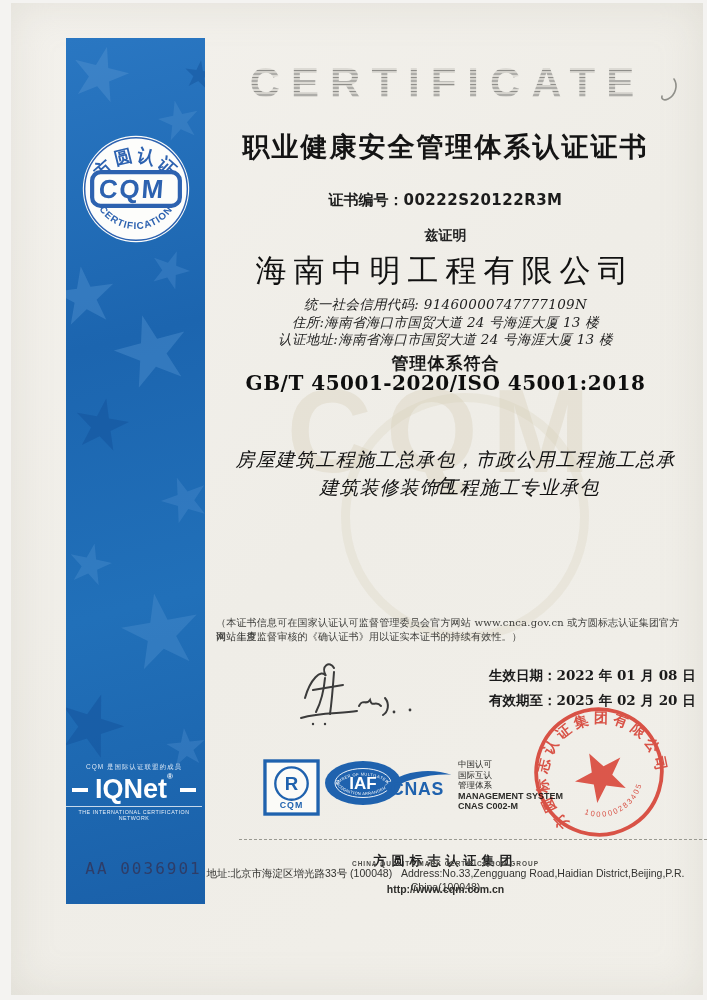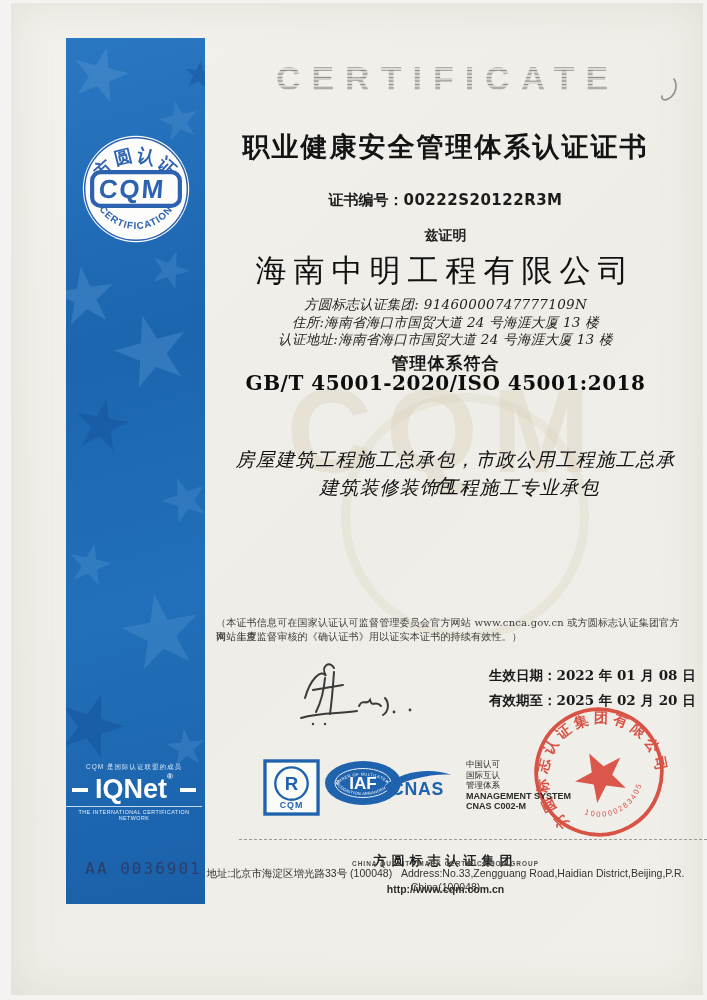--- a/index.html
+++ b/index.html
@@ -9,21 +9,21 @@
   .paper{left:11px;top:3px;width:692px;height:992px;background:linear-gradient(135deg,#f3f1ec 0%,#efede7 50%,#f1efe9 100%);box-shadow:inset 0 0 40px rgba(180,175,160,.25);}
   
   .band{left:55px;top:35px;width:139px;height:866px;background:linear-gradient(165deg,#2a77c2 0%,#1c65af 35%,#2170b9 65%,#1a60a9 100%);overflow:hidden;}
   .star{position:absolute;clip-path:polygon(50% 0%,61% 35%,98% 35%,68% 57%,79% 91%,50% 70%,21% 91%,32% 57%,2% 35%,39% 35%);}
   .star.light{background:#4a8ccc;}
   .star.dark{background:#14549c;}
   
   .wm-text{left:195px;right:18px;top:360px;text-align:center;font-family:"Liberation Sans",sans-serif;font-weight:800;font-size:118px;letter-spacing:14px;color:rgba(208,198,172,.30);}
   .wm-ring{left:330px;top:390px;width:230px;height:230px;border:9px solid rgba(210,200,175,.22);border-radius:50%;}
   
-  .embossed{left:195px;right:14px;top:56px;text-align:center;font-family:"Liberation Sans",sans-serif;font-weight:700;font-size:34px;letter-spacing:11px;
+  .embossed{left:195px;right:14px;top:56px;text-align:center;font-family:"Liberation Sans",sans-serif;font-weight:700;font-size:42px;letter-spacing:11px;
     background:repeating-linear-gradient(180deg,#aeada9 0 2px,#dcdad4 2px 4px,#8f8e8a 4px 5px,#d3d1cb 5px 7px);
     -webkit-background-clip:text;background-clip:text;color:transparent;}
   .ctr{left:195px;right:18px;text-align:center;}
   .cert-title{top:126px;font-size:27px;font-weight:700;color:#141414;letter-spacing:2px;font-family:"DejaVu Sans","Liberation Sans",sans-serif;}
   .cert-no{top:188px;font-size:15px;color:#1c1c1c;}
   .cert-no .num{font-family:"DejaVu Sans","Liberation Sans",sans-serif;font-weight:700;letter-spacing:.5px;}
   .certify{top:224px;font-size:14px;font-weight:700;color:#222;}
   .company{top:247px;font-size:31px;color:#111;letter-spacing:7px;font-weight:500;}
   .info{font-size:13.5px;font-style:italic;color:#1d1d1d;letter-spacing:.3px;}
   .i1{top:293px;} .i2{top:311px;} .i3{top:328px;}
@@ -43,21 +43,21 @@
   .web{top:880px;font-size:10.5px;font-weight:700;color:#2e2e2b;font-family:"Liberation Sans",sans-serif;}
   
   .iqnet{left:55px;top:760px;width:136px;text-align:center;color:#fff;font-family:"Liberation Sans",sans-serif;}
   .iq-member{font-size:6.5px;letter-spacing:1px;color:#d9e6f5;}
   .iq-main{display:flex;align-items:center;justify-content:center;gap:7px;margin-top:2px;}
   .iq-dash{width:16px;height:4px;background:#fff;}
   .iq-name{font-size:27px;font-weight:800;letter-spacing:0;position:relative;}
   .iq-reg{font-size:8px;vertical-align:top;position:relative;top:-2px;}
   .iq-tag{font-size:5.3px;letter-spacing:.5px;color:#e8f0fa;margin-top:1px;border-top:.5px solid rgba(255,255,255,.75);display:inline-block;padding-top:1.5px;}
   
-  .accred{left:447px;top:756px;font-family:"Liberation Sans",sans-serif;color:#2b2b28;font-size:8.5px;line-height:10.5px;margin-left:8px;}
+  .accred{left:447px;top:756px;font-family:"Liberation Sans",sans-serif;color:#2b2b28;font-size:8.5px;line-height:10.5px;}
   .accred .b{font-weight:700;font-size:9px;}
   
   .stamp{left:512px;top:693px;width:152px;height:152px;transform:rotate(-28deg);opacity:.85;mix-blend-mode:multiply;}
   .penmark{left:645px;top:72px;width:26px;height:30px;}
 </style>
 </head>
 <body>
 
 <div class="abs paper">
 
@@ -114,21 +114,21 @@
 
   <div class="abs ctr cert-title">职业健康安全管理体系认证证书</div>
 
   <div class="abs ctr cert-no">
     <span style="font-weight:700;">证书编号：</span><span class="num">00222S20122R3M</span>
   </div>
 
   <div class="abs ctr certify">兹证明</div>
   <div class="abs ctr company">海南中明工程有限公司</div>
 
-  <div class="abs ctr info i1">方圆标志认证集团: 91460000747777109N</div>
+  <div class="abs ctr info i1">统一社会信用代码: 91460000747777109N</div>
   <div class="abs ctr info i2">住所:海南省海口市国贸大道 24 号海涯大厦 13 楼</div>
   <div class="abs ctr info i3">认证地址:海南省海口市国贸大道 24 号海涯大厦 13 楼</div>
 
   <div class="abs ctr sys">管理体系符合</div>
   <div class="abs ctr std">GB/T 45001-2020/ISO 45001:2018</div>
 
   <div class="abs ctr scope s1">房屋建筑工程施工总承包，市政公用工程施工总承包，</div>
   <div class="abs ctr scope s2">建筑装修装饰工程施工专业承包</div>
 
   <div class="abs fine f1">（本证书信息可在国家认证认可监督管理委员会官方网站 www.cnca.gov.cn 或方圆标志认证集团官方网站上查</div>

